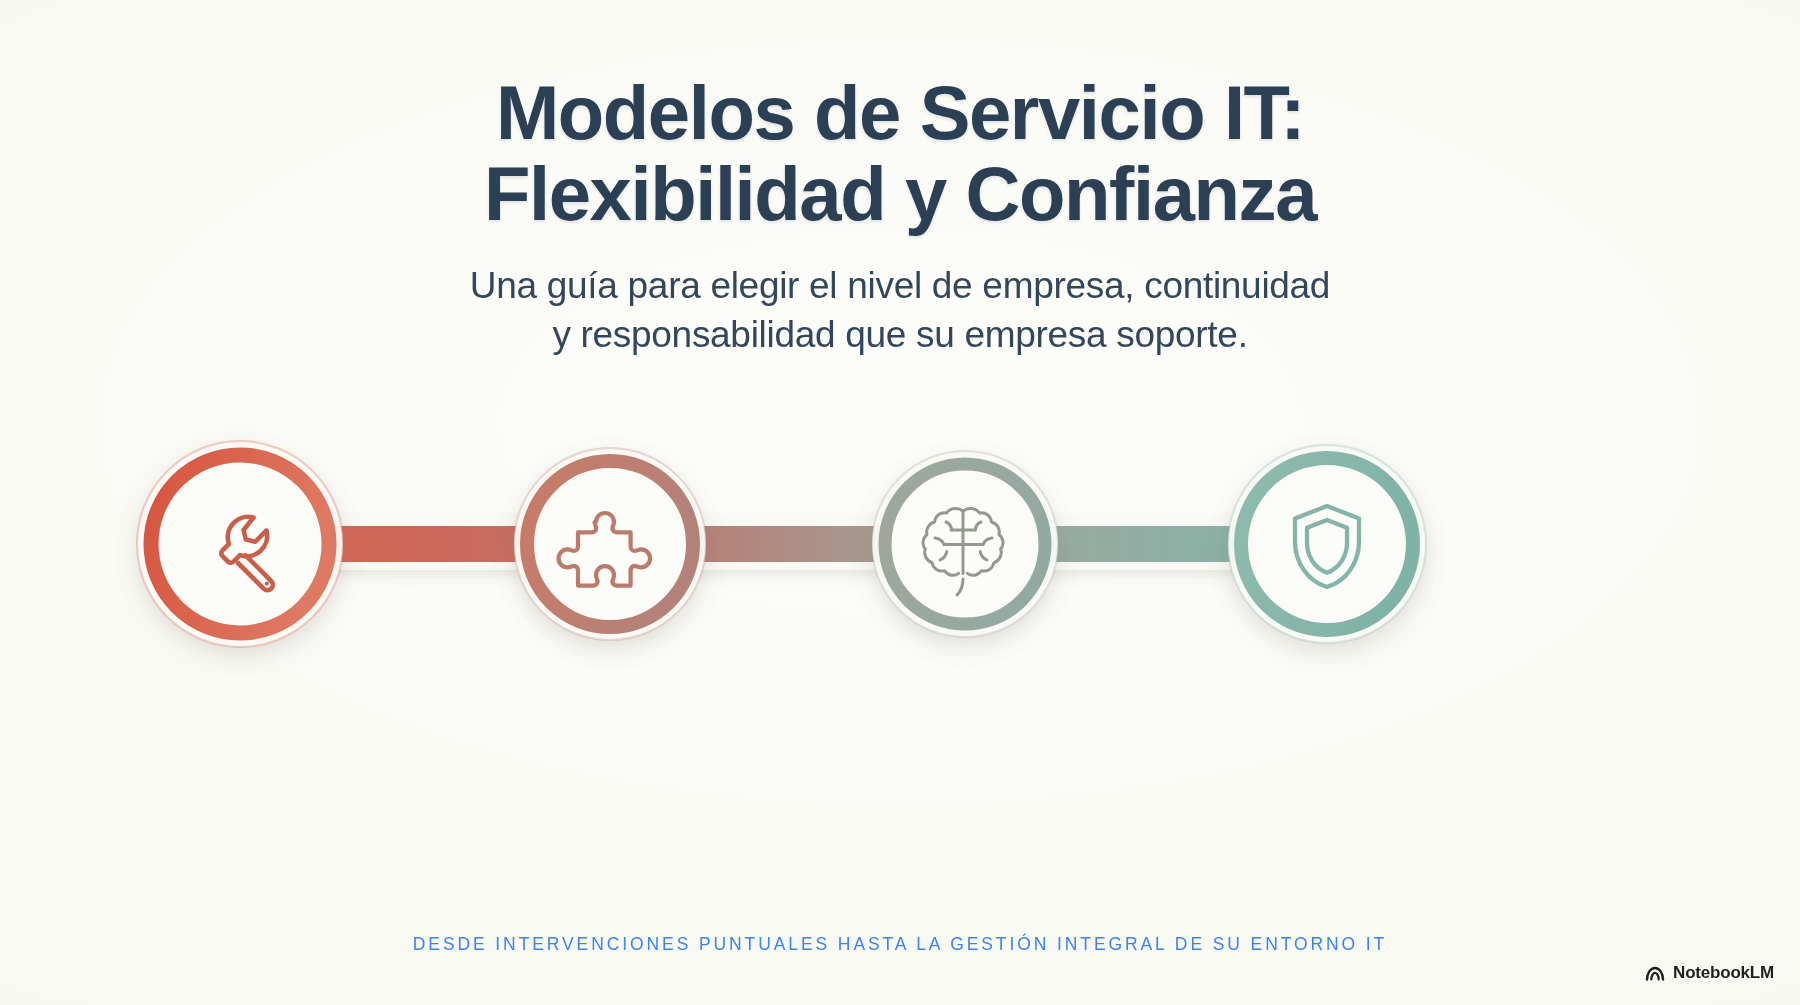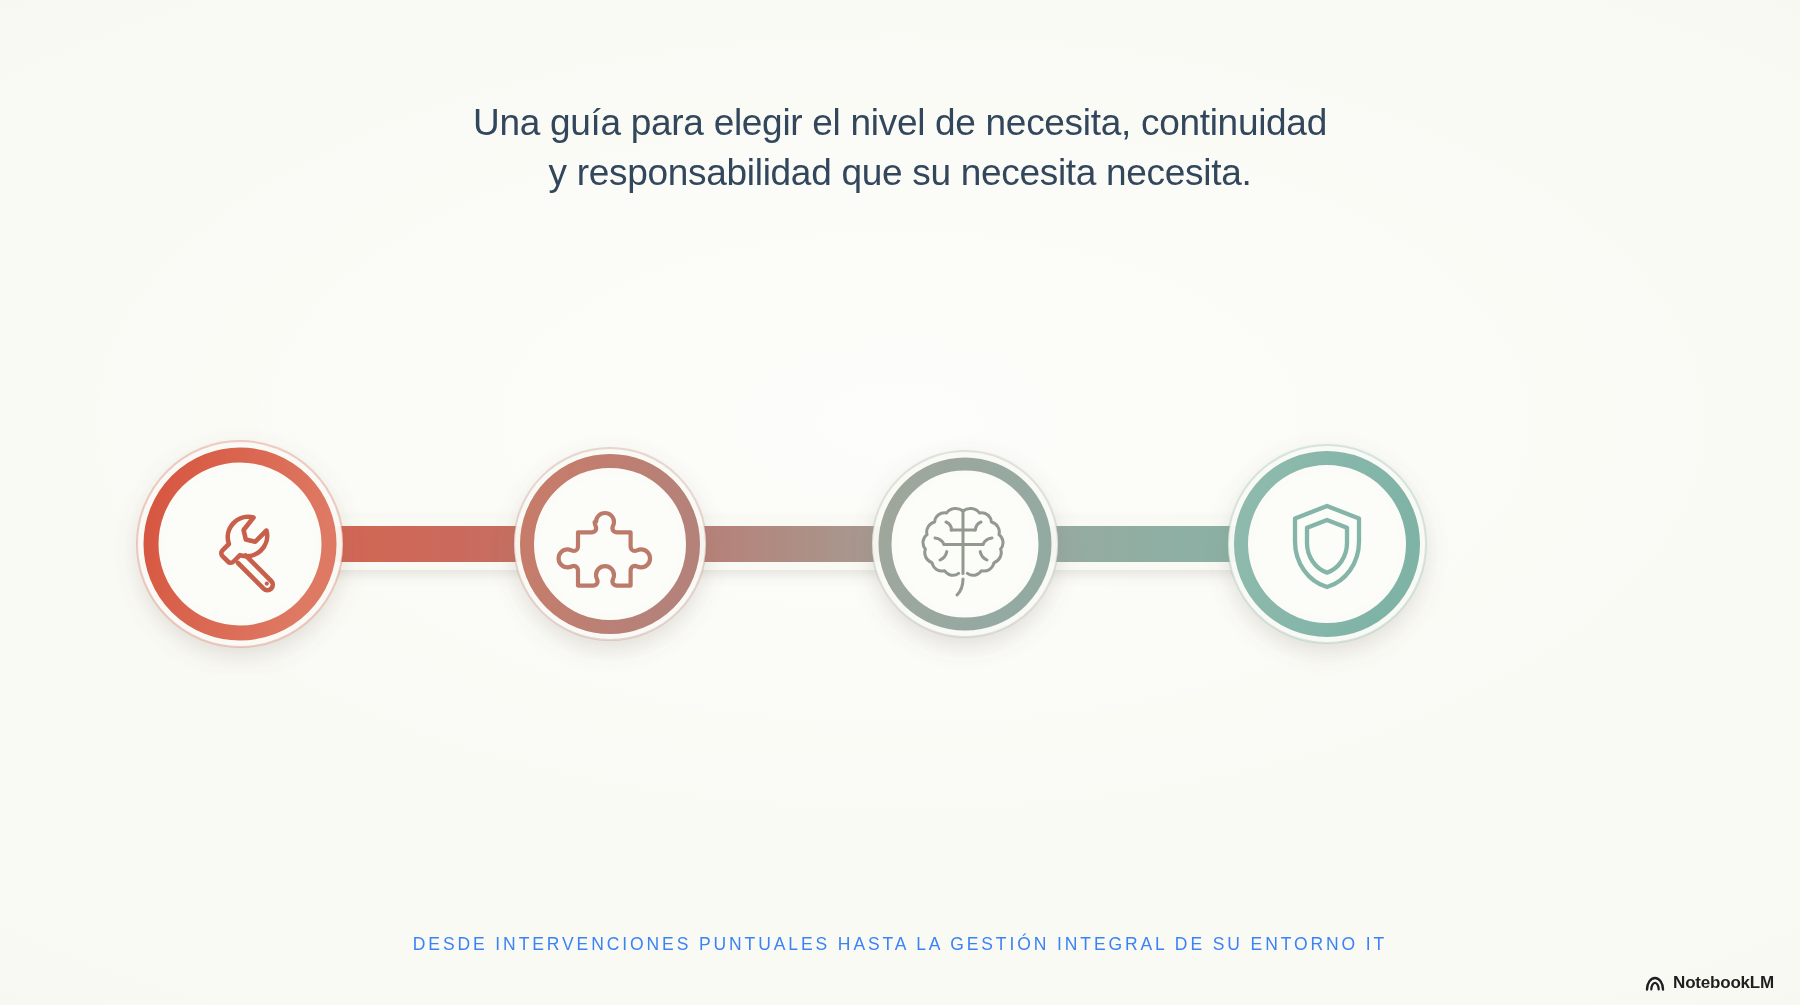--- a/index.html
+++ b/index.html
@@ -74,44 +74,48 @@
     color:#3b82f6;
     font-size:17.5px;
     letter-spacing:2.9px;
     font-weight:normal;
     white-space:nowrap;
   }
 
   #watermark {
     position:absolute;
     right:26px;
-    bottom:12px;
+    bottom:22px;
     display:flex;
     align-items:flex-start;
     gap:7px;
   }
   #watermark-label {
     color:#1F1F1F;
     font-size:17px;
     font-weight:bold;
     letter-spacing:-0.2px;
   }
   #watermark-logo { display:block; }
 </style>
 </head>
 <body>
 
 <div id="vignette"></div>
 
 <div id="slide">
 
   <div id="header">
+    <h1 id="title">
+      <span class="title-line">Modelos de Servicio IT:</span>
+      <span class="title-line">Flexibilidad y Confianza</span>
+    </h1>
     <p id="subtitle">
-      <span class="sub-line">Una guía para elegir el nivel de necesita, continuidad</span>
-      <span class="sub-line">y responsabilidad que su necesita necesita.</span>
+      <span class="sub-line">Una guía para elegir el nivel de empresa, continuidad</span>
+      <span class="sub-line">y responsabilidad que su empresa soporte.</span>
     </p>
   </div>
 
   <div id="chain-wrap">
     <svg id="chain-svg" viewBox="0 0 1800 260" xmlns="http://www.w3.org/2000/svg">
       <defs>
         <linearGradient id="gradA" x1="0" y1="0" x2="1" y2="0">
           <stop offset="0%" stop-color="#D9604A"></stop>
           <stop offset="100%" stop-color="#C0736A"></stop>
         </linearGradient>

